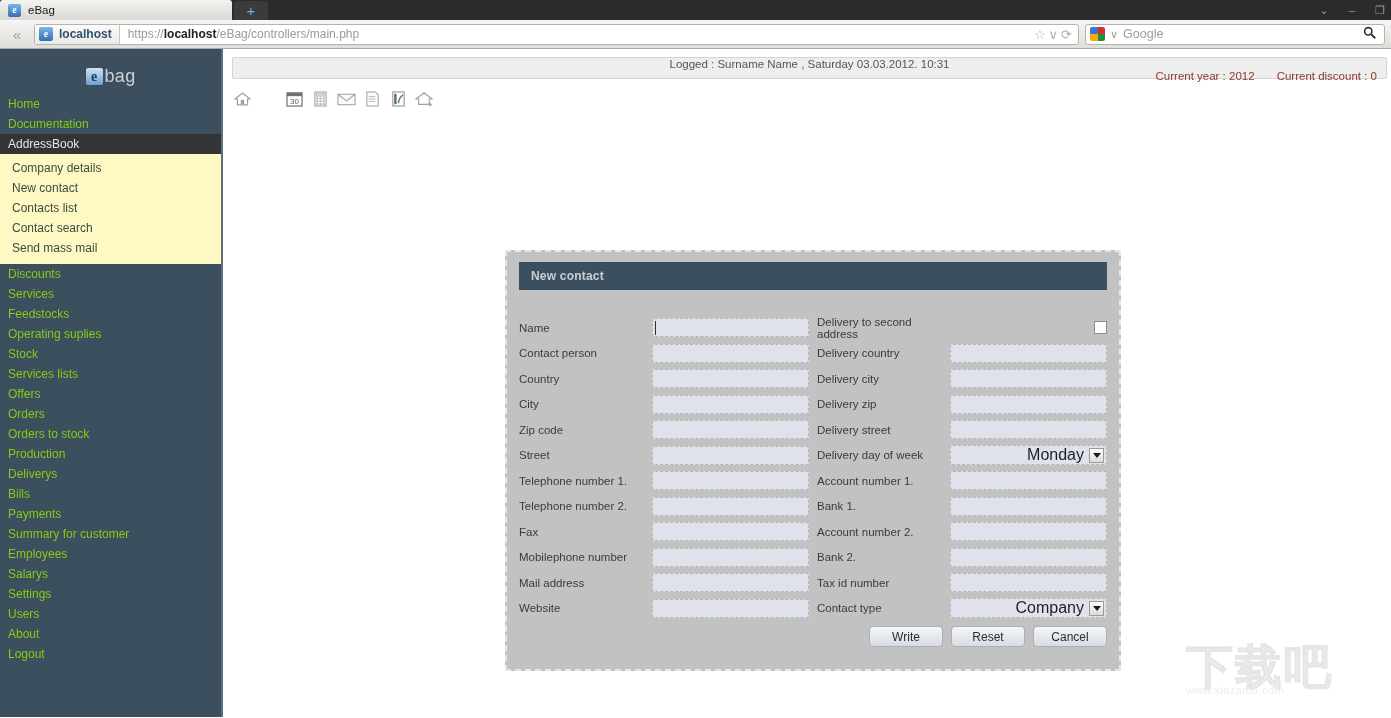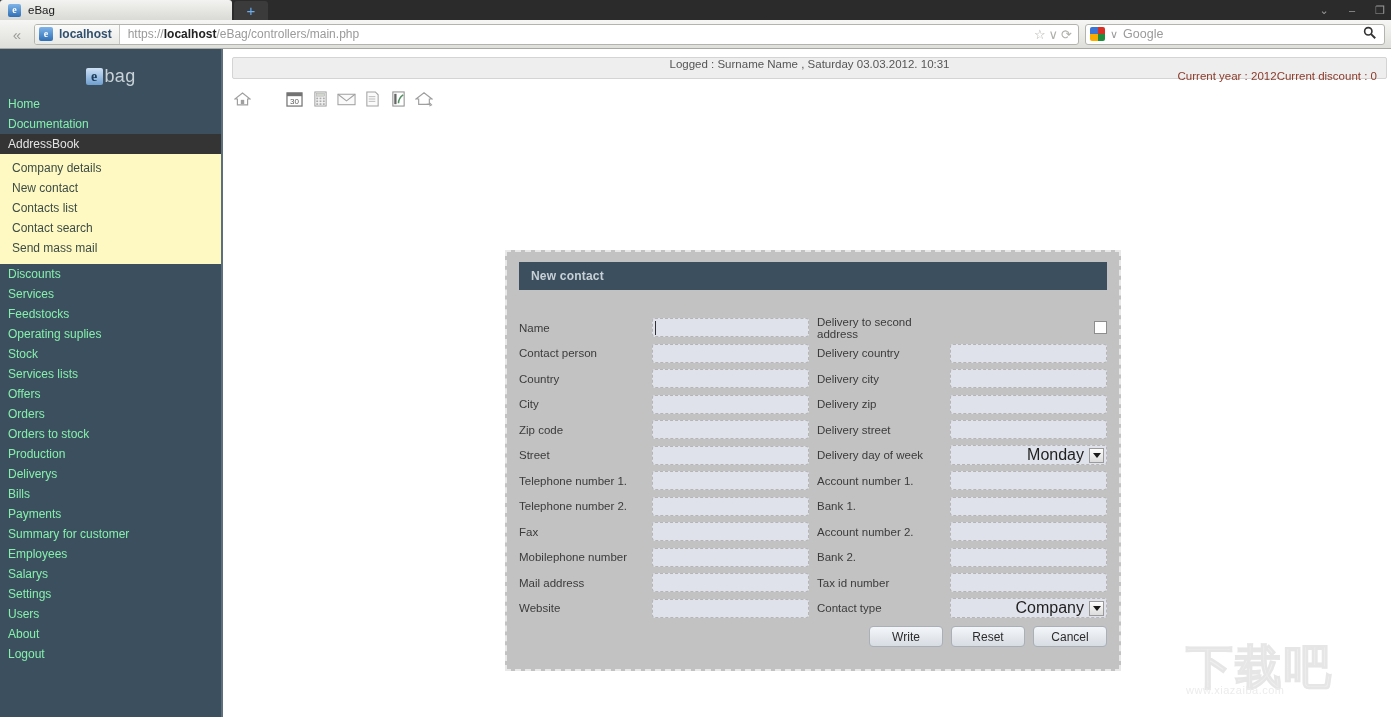--- a/index.html
+++ b/index.html
@@ -153,21 +153,21 @@
     font-size: 14px; font-weight: bold;
     display: flex; align-items: center; justify-content: center;
     line-height: 1;
   }
   #brand-text { font-size: 18px; color: #c9d2d8; padding-left: 2px; letter-spacing: .3px; }
   .nav-item {
     height: 20px;
     line-height: 20px;
     padding-left: 8px;
     font-size: 12px;
-    color: #86efac;
+    color: #84cc16;
     white-space: nowrap;
   }
   .nav-item.active {
     background: #343434;
     color: #e4e4e4;
   }
   #submenu {
     background: #fef9c3;
     padding: 4px 0 6px 0;
   }
@@ -192,21 +192,21 @@
     border: 1px solid #d4d4d4;
     border-radius: 2px;
     display: flex; align-items: center;
     padding: 0 9px;
     font-size: 11.5px;
     color: #555;
     flex-direction: column;
   }
   #status-right {
     margin-left: auto;
-    display: flex; 
+    display: flex; gap: 22px;
     color: #8b3a2a;
     font-size: 11.5px;
   }
   #status-right .val { color: #8b3a2a; }
 
   #toolbar {
     height: 32px;
     display: flex; align-items: center;
     padding-left: 8px;
     gap: 0;

